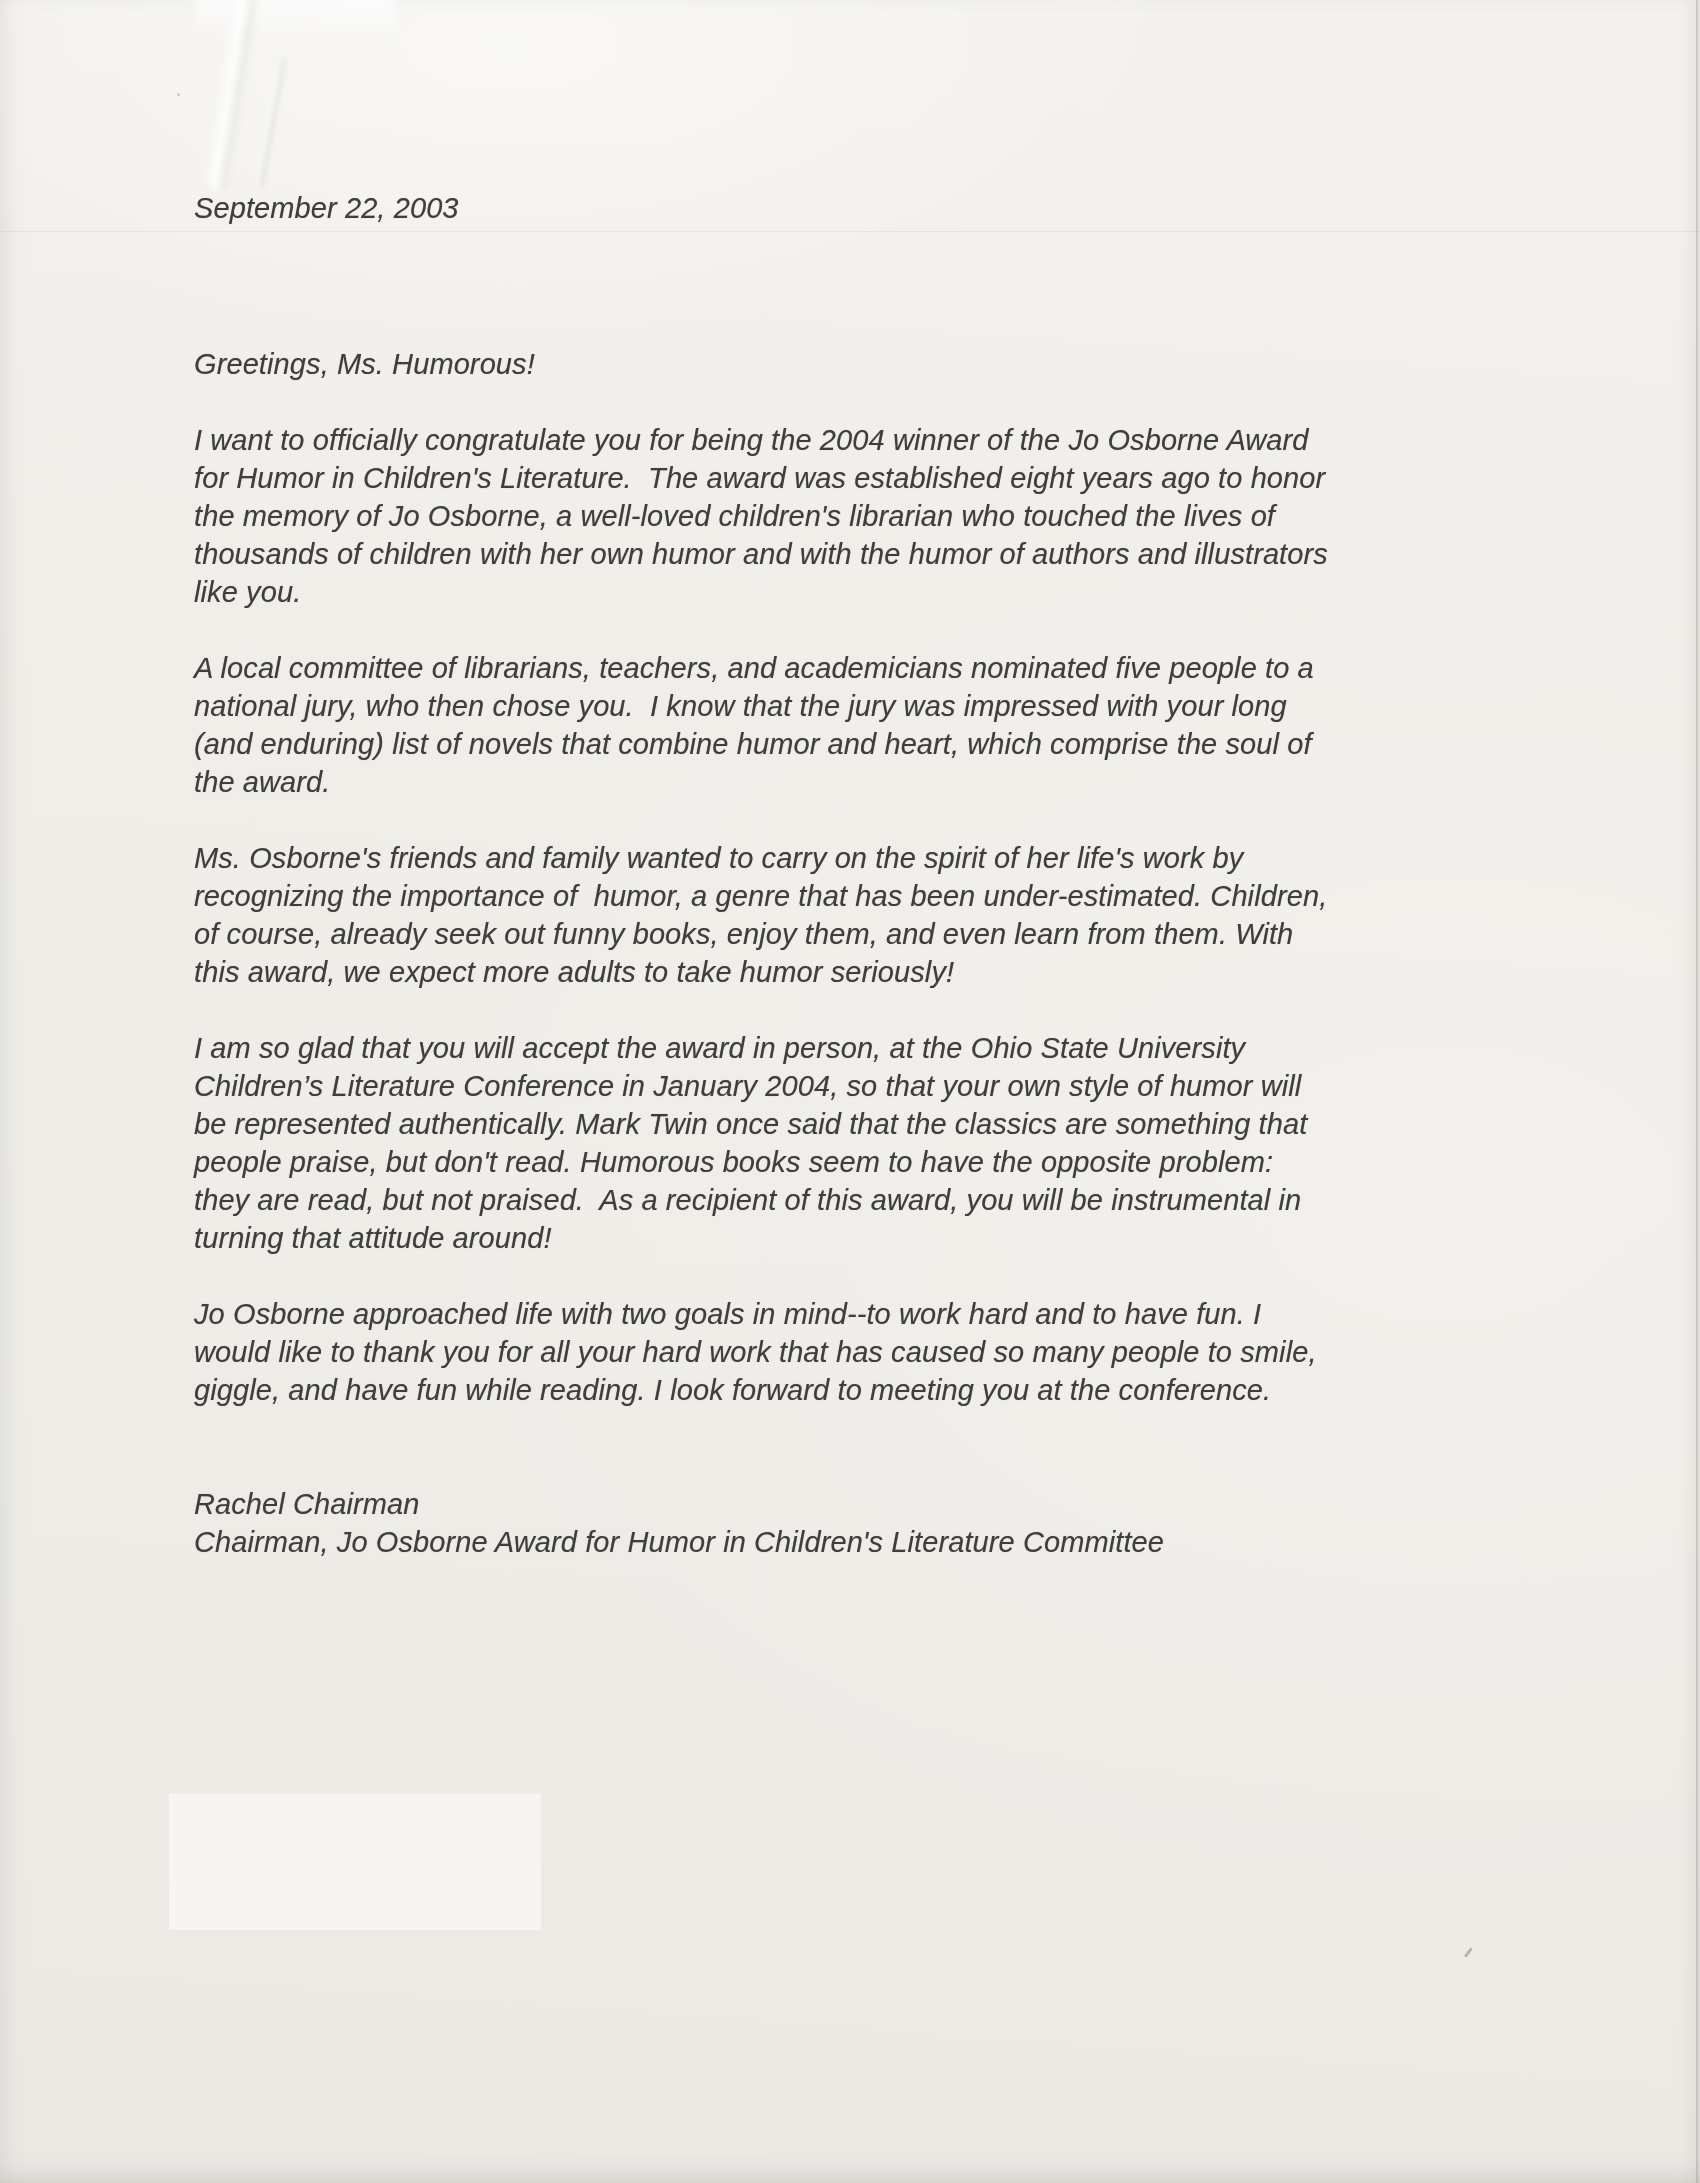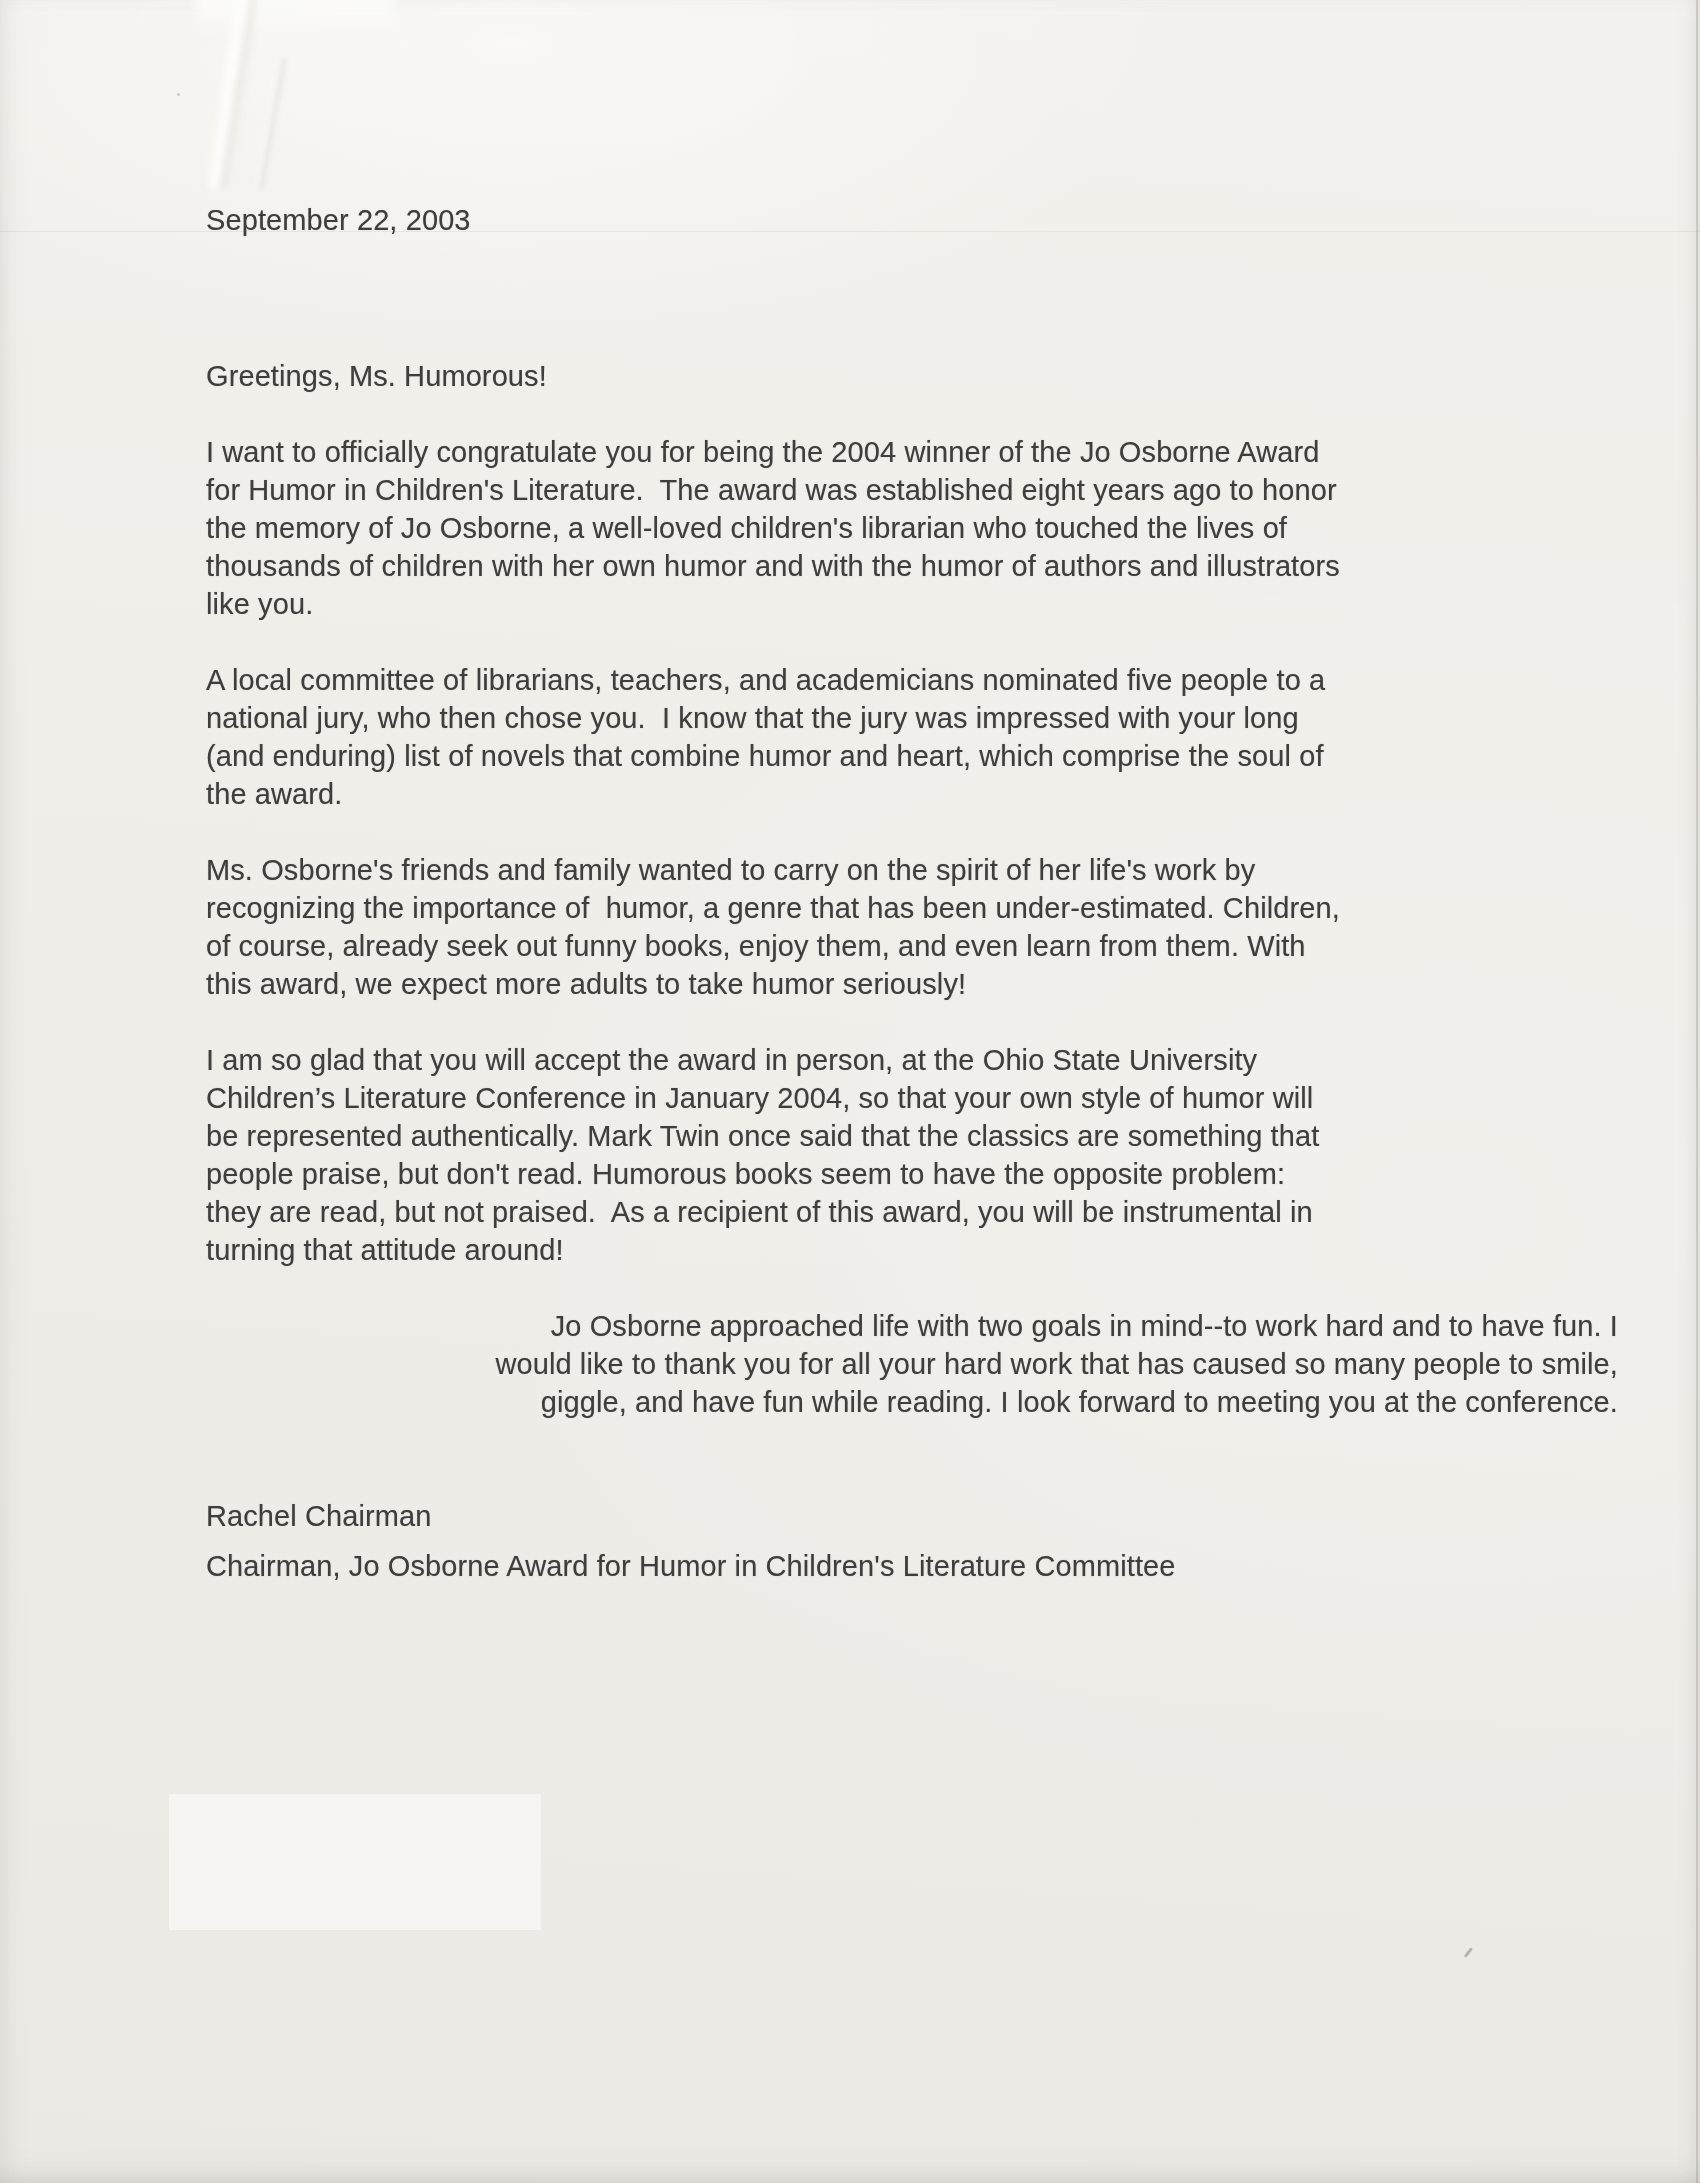--- a/index.html
+++ b/index.html
@@ -73,27 +73,28 @@
   }
   
   .content {
     position: absolute; left: 194px; top: 189px; width: 1436px;
     font-size: 29px;
     line-height: 38px;
     letter-spacing: 0.1px;
     text-shadow: 0 0 0.9px rgba(63,62,60,0.42);
   }
   .content p {
-    margin: 12px;
+    margin: 0;
     white-space: pre-wrap;
+    font-style: italic;
   }
   .date       { margin-bottom: 118px !important; }
   .salutation { margin-bottom: 38px  !important; }
   .para       { margin-bottom: 38px  !important; }
-  .para-last  { margin-bottom: 76px !important; text-align: right; }
+  .para-last  { margin-bottom: 76px !important; }
   .closing    { margin-bottom: 76px !important; }
   .sig-name   { margin-bottom: 0 !important; }
   .sig-title  { margin-bottom: 0 !important; }
 </style>
 </head>
 <body>
 
 <div class="page">
 
   <div class="crease-top"></div>

